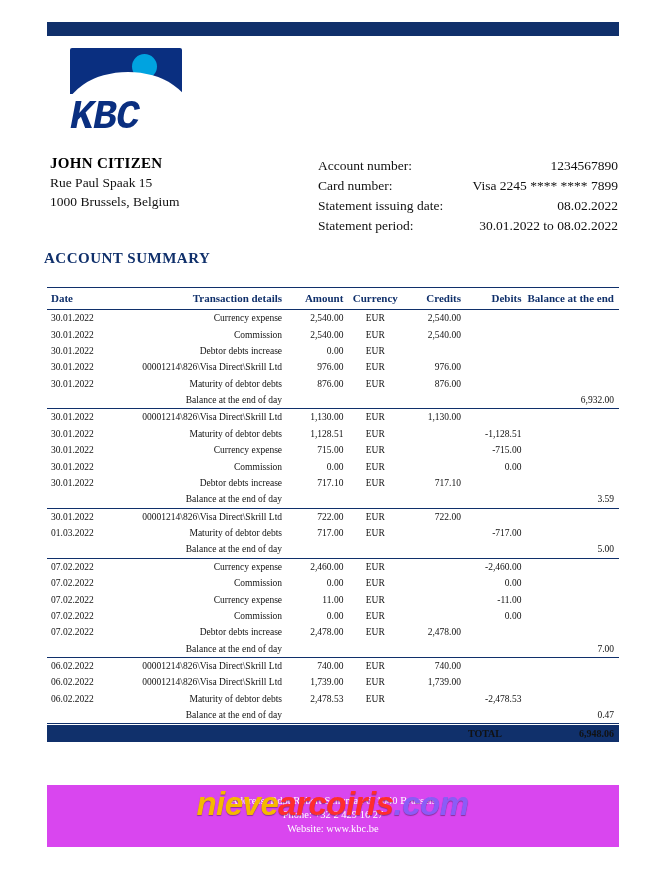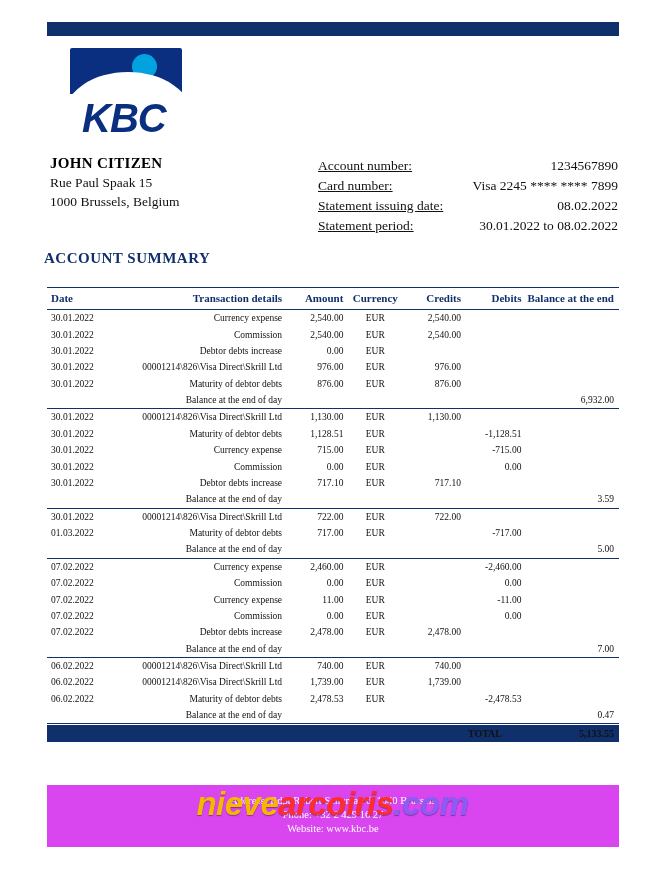--- a/index.html
+++ b/index.html
@@ -58,23 +58,23 @@
     position: absolute;
     left: 62px;
     top: 6px;
     width: 25px;
     height: 25px;
     border-radius: 50%;
     background: #00a3e0;
   }
   .logo-text {
     position: absolute;
-    left: 12px;
+    left: 0;
     top: 50px;
-    font-family: Liberation Sans, sans-serif;
+    font-family: Liberation Mono, monospace;
     font-weight: bold;
     font-style: italic;
     font-size: 40px;
     letter-spacing: -1px;
     color: #0a2f80;
     line-height: 40px;
   }
   .cust-block {
     position: absolute;
     left: 50px;
@@ -98,21 +98,21 @@
     top: 158px;
     width: 300px;
     font-size: 13.5px;
     color: #111;
   }
   .meta-row {
     display: flex;
     justify-content: space-between;
     margin-bottom: 4px;
   }
-  .meta-label { text-align: right; white-space: nowrap; text-decoration: underline; }
+  .meta-label { text-align: right; white-space: nowrap; }
   .meta-value { text-align: right; white-space: nowrap; }
   .section-title {
     position: absolute;
     left: 44px;
     top: 250px;
     font-weight: bold;
     font-size: 15px;
     color: #10306b;
     letter-spacing: 0.5px;
   }
@@ -482,21 +482,21 @@
           <td class="c-cred"></td>
           <td class="c-deb"></td>
           <td class="c-bal">0.47</td>
         </tr>
       </tbody>
   </table>
 
   <div class="total-bar" id="total-bar" style="top: 725px;"></div>
   <div class="total-row" id="total-row" style="top: 725px;">
     <span class="total-label">TOTAL</span>
-    <span class="total-value">5,133.55</span>
+    <span class="total-value">6,948.06</span>
   </div>
 
   <div class="footer">
     <div>Address: Rdpt Robert Schuman 6, 1040 Brussels</div>
     <div>Phone: +32 2 429 16 27</div>
     <div>Website: www.kbc.be</div>
   </div>
 
   <div class="watermark">
     <span class="wm-a">nieve</span><span class="wm-b">arcoiris</span><span class="wm-c">.com</span>

